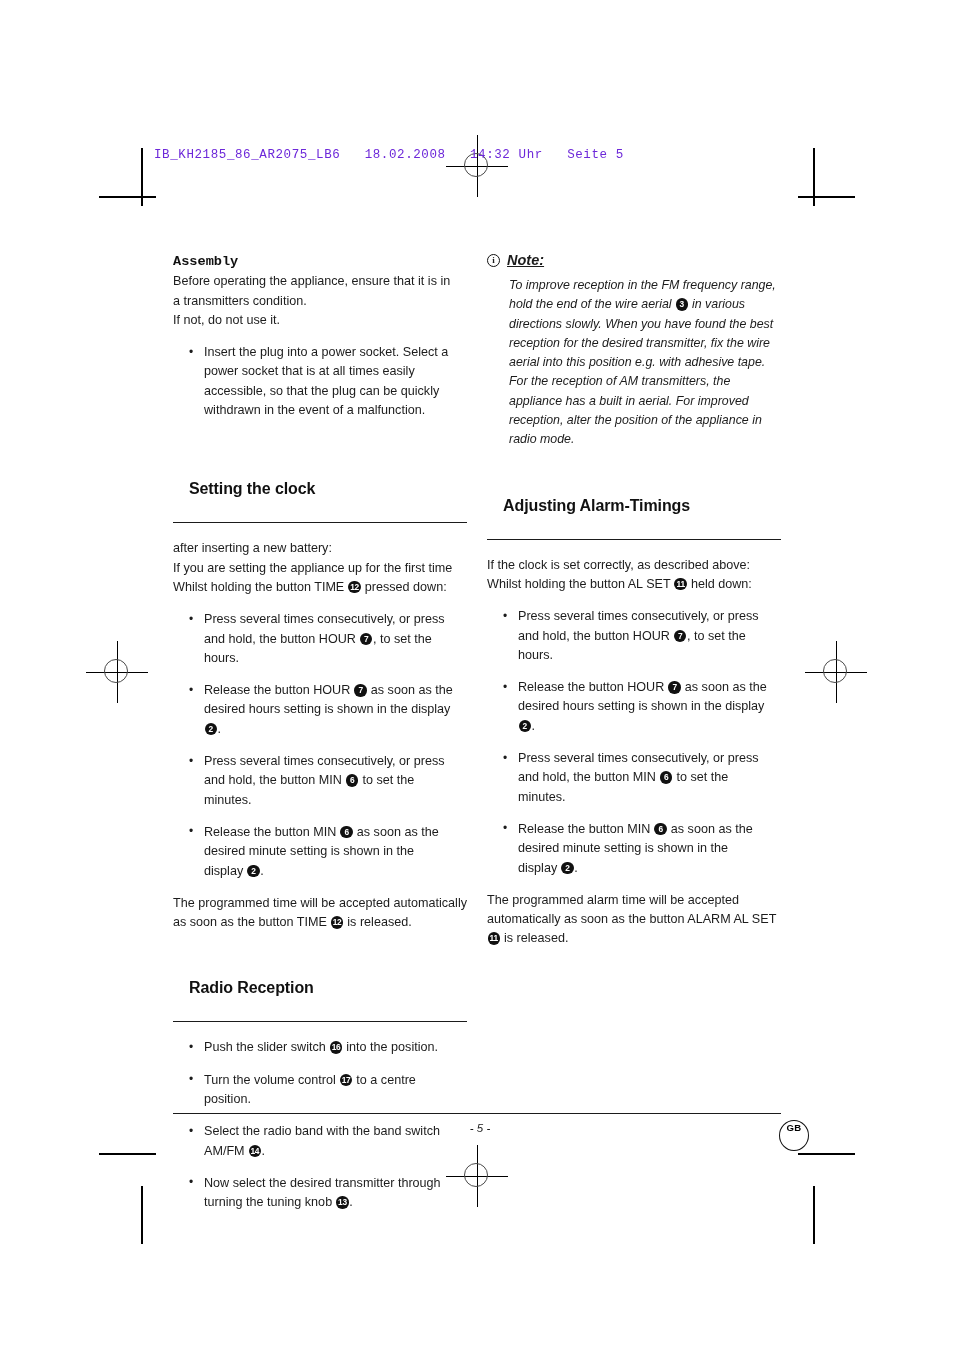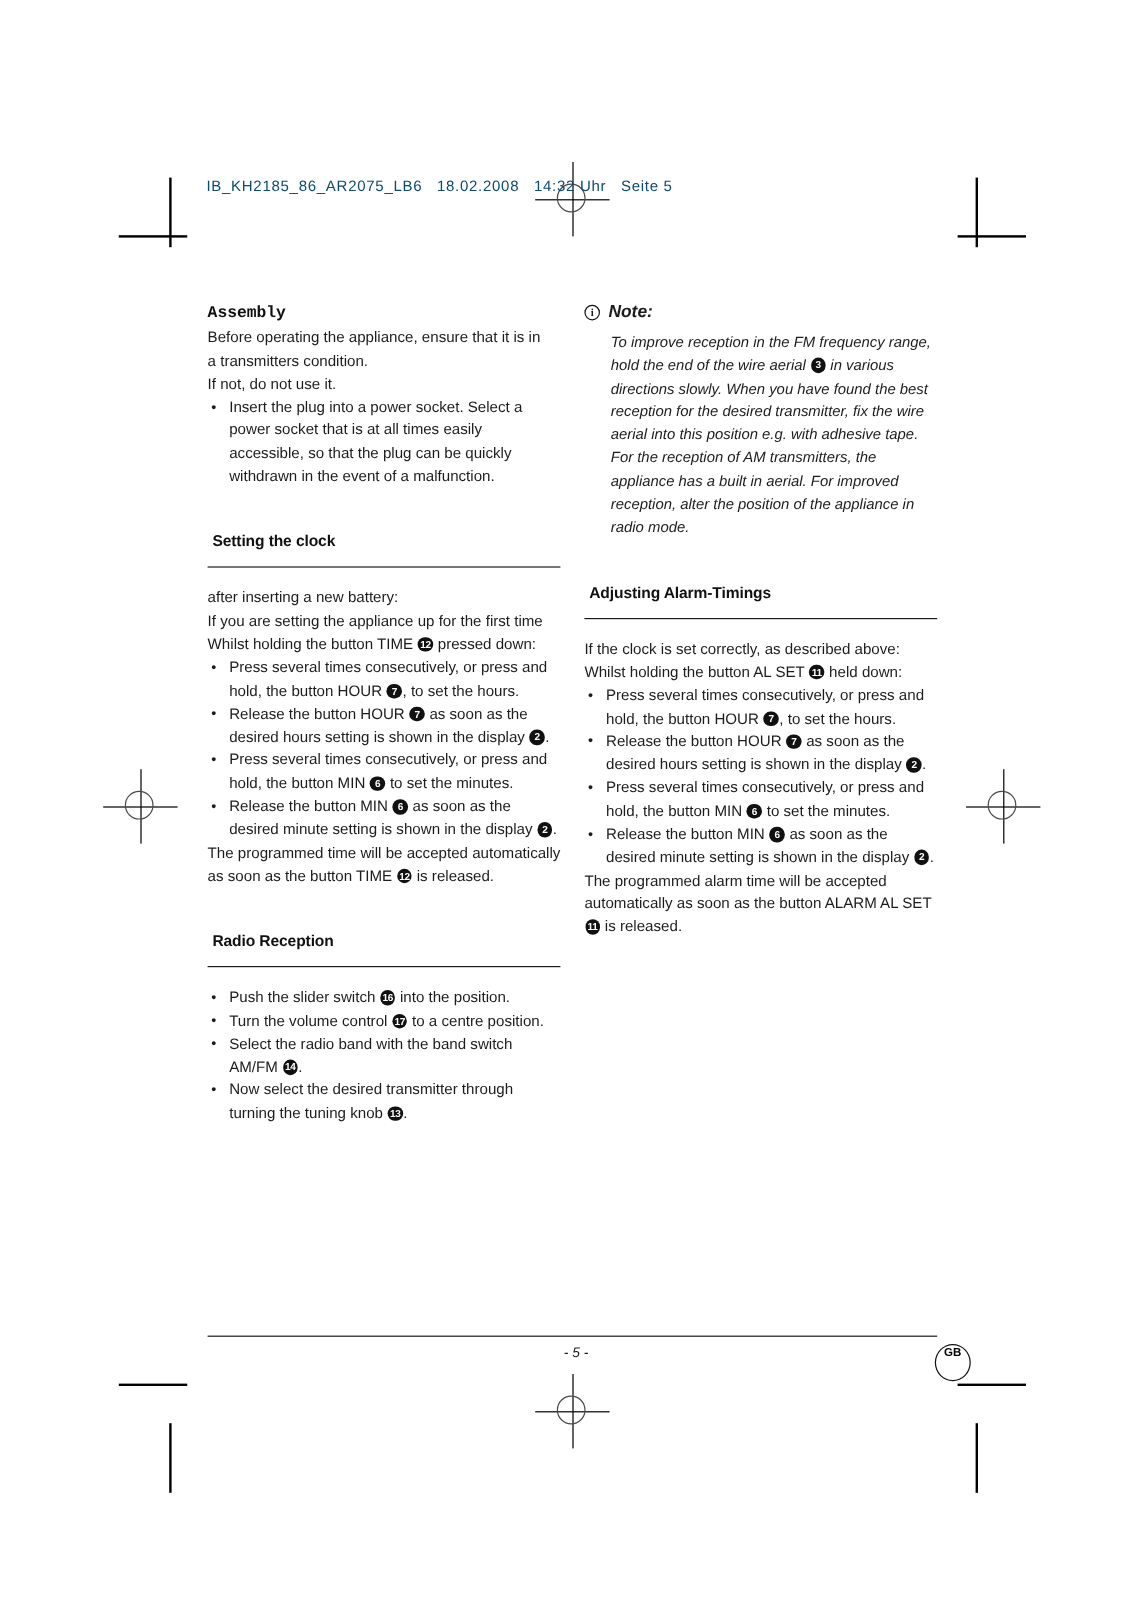--- a/index.html
+++ b/index.html
@@ -43,46 +43,46 @@
   .regmark .rh {
     position: absolute;
     top: 30.5px; left: 0;
     height: 1.3px; width: 62px;
     background: #000;
   }
 
   
   .slug {
     position: absolute;
-    left: 172px;
+    left: 154px;
     top: 148px;
-    font-family: Liberation Sans, sans-serif;
+    font-family: Liberation Mono, monospace;
     font-size: 12.5px;
     letter-spacing: 0.6px;
     white-space: pre;
-    color: #0c4a6e;
+    color: #6d28d9;
   }
 
   
   .col {
     position: absolute;
     top: 252px;
     width: 294px;
     font-size: 12.6px;
     line-height: 19.3px;
     color: #1c1c1c;
   }
   .col-left  { left: 173px; }
   .col-right { left: 487px; }
 
   h1.section {
-    font-size: 13px;
+    font-size: 16px;
     font-weight: bold;
     letter-spacing: -0.1px;
-    margin: 4px;
+    margin: 16px;
     padding: 0 0 5px 0;
     line-height: 24px;
     color: #111;
   }
   .rule {
     border-bottom: 1.4px solid #1b1b1b;
     margin-bottom: 16px;
   }
   h2.subhead {
     font-size: 13.6px;
@@ -97,21 +97,21 @@
   .gap-lg { height: 28px; }
 
   ul.bullets {
     list-style: none;
     margin: 0;
     padding: 0;
   }
   ul.bullets li {
     position: relative;
     padding-left: 18px;
-    margin: 0;
+    margin: 13px;
   }
   ul.bullets li::before {
     content: "\2022";
     position: absolute;
     left: 3px;
     top: -0.5px;
     font-size: 12px;
   }
 
   
@@ -150,20 +150,21 @@
     text-align: center;
     font-family: "Liberation Serif", serif;
     font-weight: bold;
     flex: 0 0 auto;
   }
   .note-title {
     font-size: 14.5px;
     font-weight: bold;
     font-style: italic;
     line-height: 17px;
+    text-decoration: underline;
   }
   .note-body {
     font-style: italic;
     font-size: 12.4px;
     line-height: 19.3px;
     margin: 0;
     padding-left: 22px;
   }
   .note-body .badge { font-style: normal; }
 

